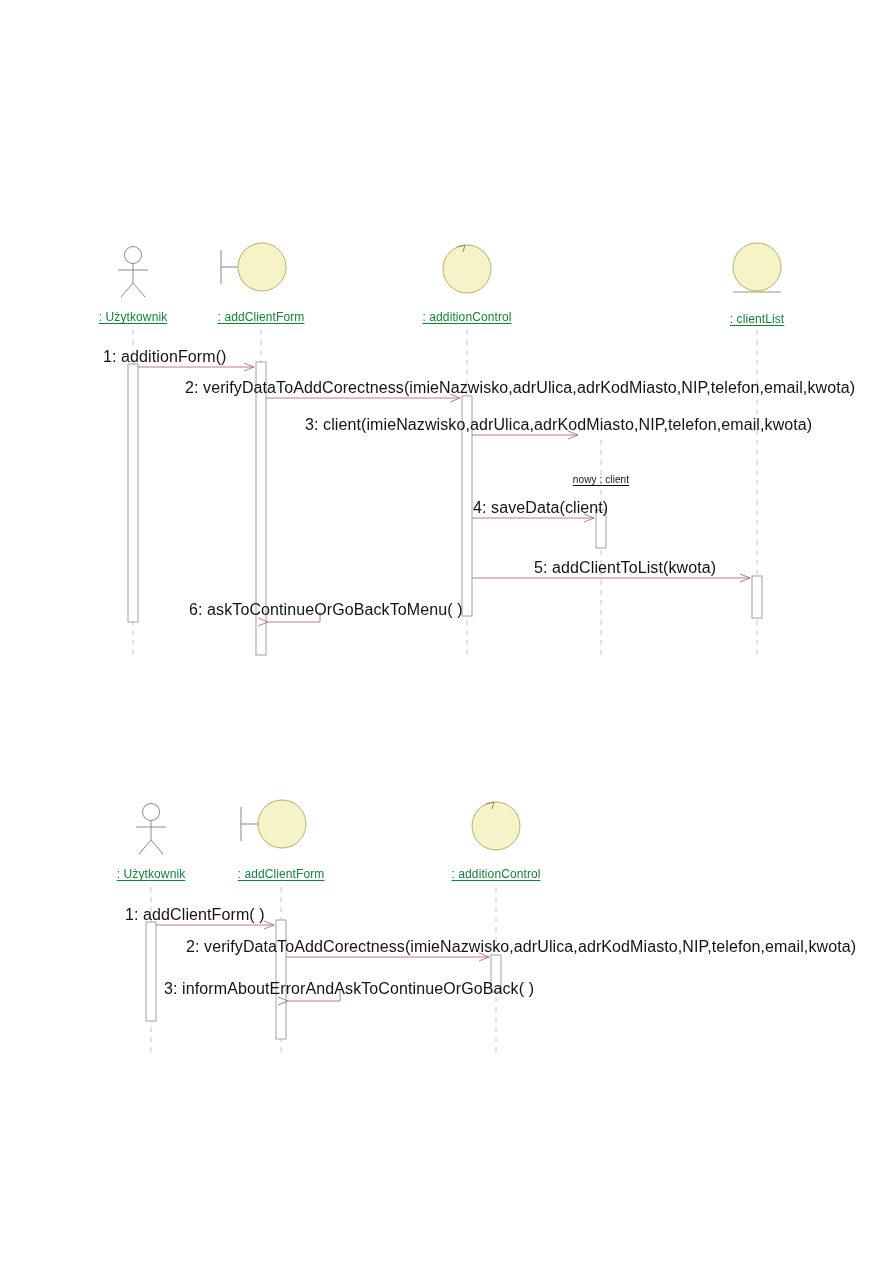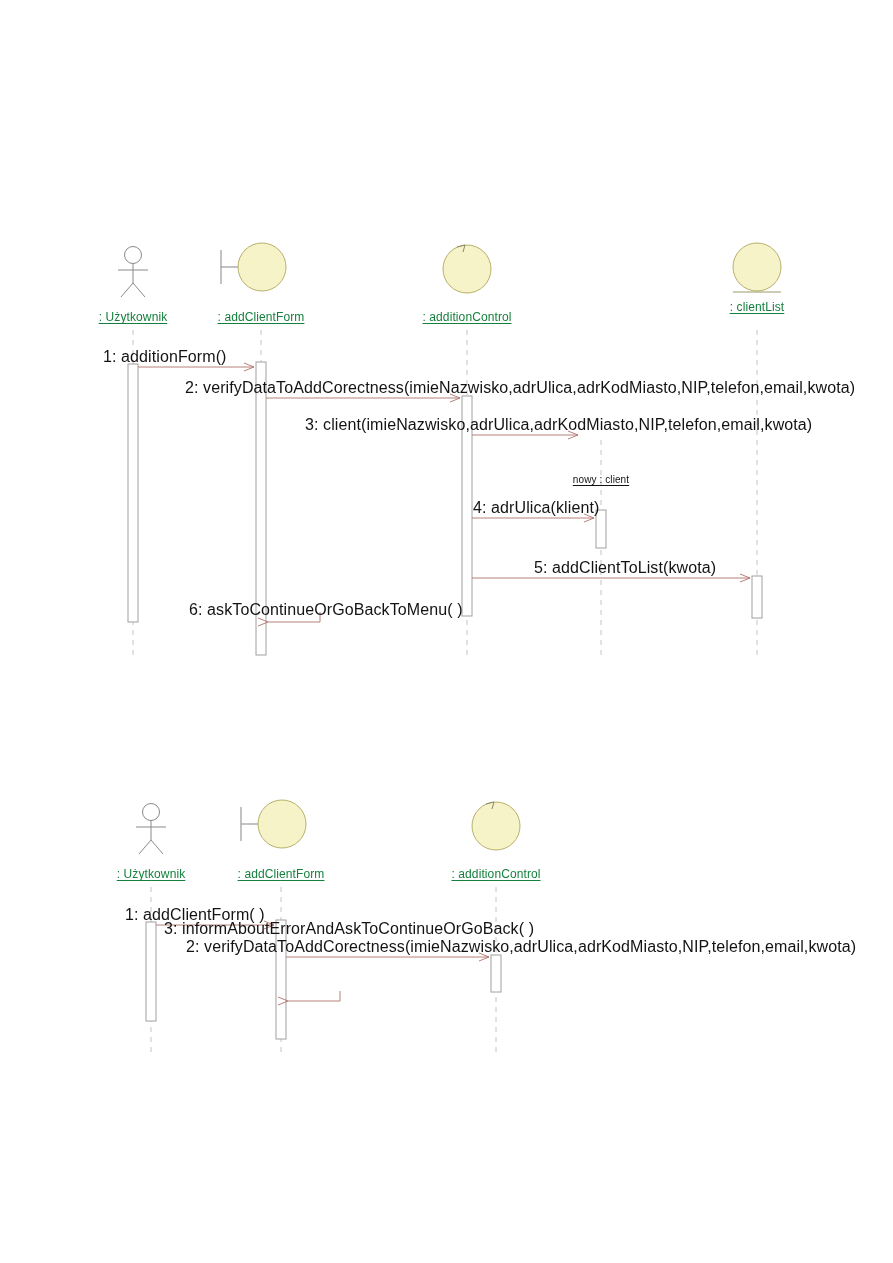--- a/index.html
+++ b/index.html
@@ -160,32 +160,32 @@
         <line x1="156" y1="925" x2="274" y2="925" marker-end="url(#arrowOpenR)"></line>
         <line x1="286" y1="957" x2="489" y2="957" marker-end="url(#arrowOpenR)"></line>
         <path d="M340,991 L340,1001 L288,1001" marker-end="url(#arrowOpenL)"></path>
       </g>
     </g>
   </svg>
 
   <div class="lbl lifeline-label center" style="left:133px; top:310px;">: Użytkownik</div>
   <div class="lbl lifeline-label center" style="left:261px; top:310px;">: addClientForm</div>
   <div class="lbl lifeline-label center" style="left:467px; top:310px;">: additionControl</div>
-  <div class="lbl lifeline-label center" style="left:757px; top:300px;">: clientList</div>
+  <div class="lbl lifeline-label center" style="left:757px; top:312px;">: clientList</div>
 
   <div class="lbl obj-label center" style="left:601px; top:474px;">nowy : client</div>
 
   <div class="lbl msg-label" style="left:103px; top:348px;">1: additionForm()</div>
   <div class="lbl msg-label" style="left:185px; top:379px;">2: verifyDataToAddCorectness(imieNazwisko,adrUlica,adrKodMiasto,NIP,telefon,email,kwota)</div>
   <div class="lbl msg-label" style="left:305px; top:416px;">3: client(imieNazwisko,adrUlica,adrKodMiasto,NIP,telefon,email,kwota)</div>
-  <div class="lbl msg-label" style="left:473px; top:499px;">4: adrUlica(klient)</div>
+  <div class="lbl msg-label" style="left:473px; top:499px;">4: saveData(client)</div>
   <div class="lbl msg-label" style="left:534px; top:559px;">5: addClientToList(kwota)</div>
   <div class="lbl msg-label" style="left:181px; top:601px;margin-left:8px;">6: askToContinueOrGoBackToMenu( )</div>
 
   <div class="lbl lifeline-label center" style="left:151px; top:867px;">: Użytkownik</div>
   <div class="lbl lifeline-label center" style="left:281px; top:867px;">: addClientForm</div>
   <div class="lbl lifeline-label center" style="left:496px; top:867px;">: additionControl</div>
 
   <div class="lbl msg-label" style="left:125px; top:906px;">1: addClientForm( )</div>
   <div class="lbl msg-label" style="left:186px; top:938px;">2: verifyDataToAddCorectness(imieNazwisko,adrUlica,adrKodMiasto,NIP,telefon,email,kwota)</div>
-  <div class="lbl msg-label" style="left:164px; top:920px;">3: informAboutErrorAndAskToContinueOrGoBack( )</div>
+  <div class="lbl msg-label" style="left:164px; top:980px;">3: informAboutErrorAndAskToContinueOrGoBack( )</div>
 
 </div>
 
 </body></html>

